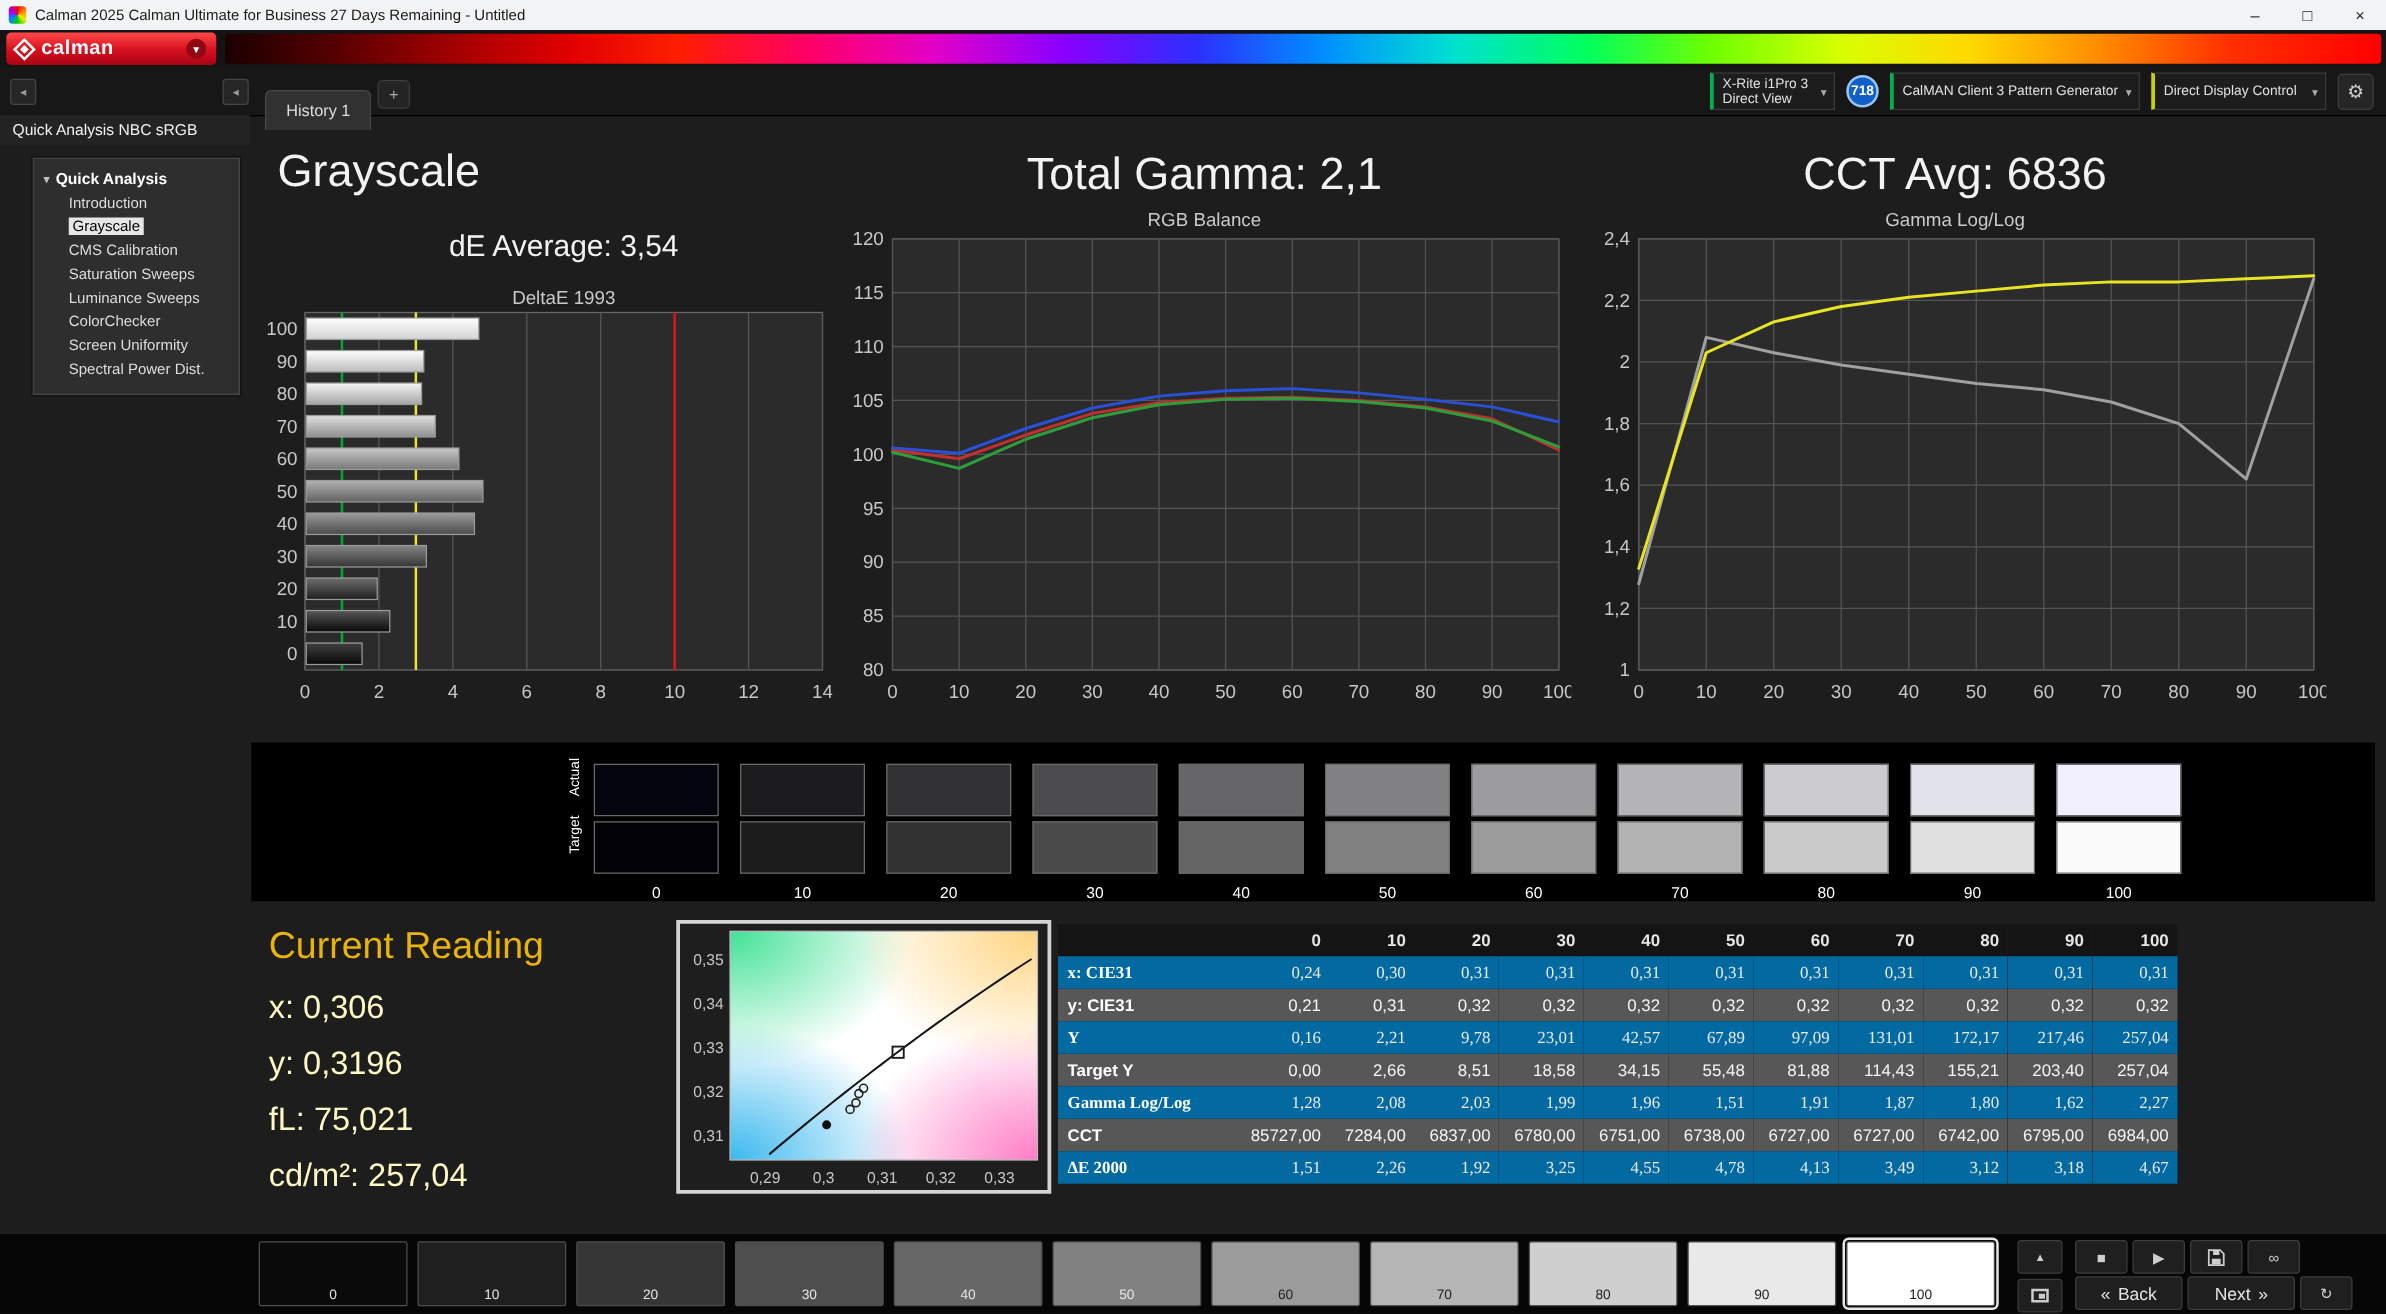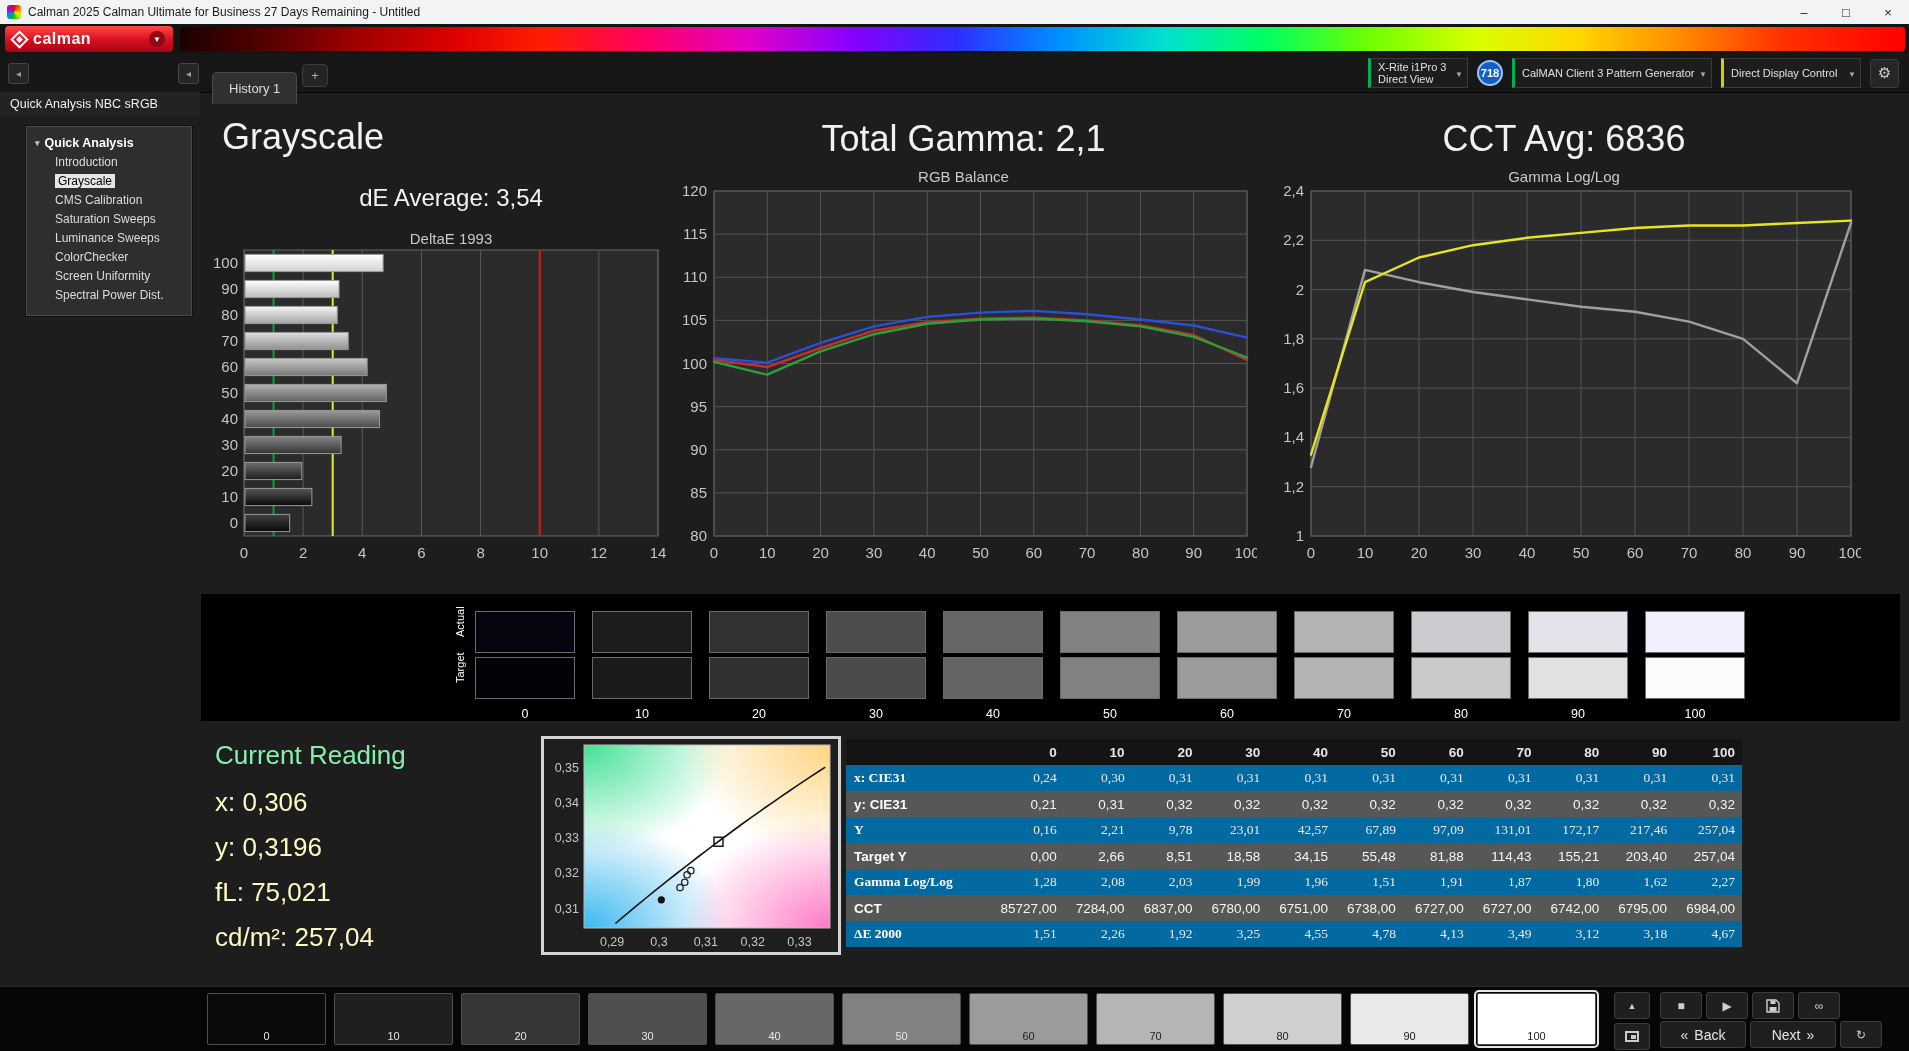--- a/index.html
+++ b/index.html
@@ -55,21 +55,21 @@
   .rowlabel{position:absolute;left:252px;width:14px;color:#fff;font-size:11px;transform:rotate(-90deg);transform-origin:center;white-space:nowrap;text-align:center;}
   .swgrid{position:absolute;left:274px;top:0;display:flex;gap:17px;}
   .swcol{width:100px;display:flex;flex-direction:column;}
   .sw{height:42px;border:1px solid #6a6a6a;box-sizing:border-box;}
   .sw.actual{margin-top:17px;}
   .sw.target{margin-top:4px;}
   .swlbl{margin-top:8px;text-align:center;color:#fff;font-size:12.5px;}
 
   
   .current-reading{position:absolute;left:215px;top:740px;}
-  .current-reading h2{margin:0 0 16px 0;font-size:26px;font-weight:400;color:#86efac;}
+  .current-reading h2{margin:0 0 16px 0;font-size:30px;font-weight:400;color:#eab308;}
   .cr-line{font-size:26px;color:#fef9c3;margin-bottom:14px;font-weight:400;}
 
   
   .ciebox{position:absolute;left:541px;top:736px;width:300px;height:219px;box-sizing:border-box;border:3px solid #d4d4d4;background:#1e1e1e;}
 
   
   .tablewrap{position:absolute;left:846px;top:739px;width:896px;}
   .tablewrap table{border-collapse:collapse;width:896px;table-layout:fixed;}
   .tablewrap th,.tablewrap td{height:26px;font-size:13.5px;padding:0 7px 0 0;text-align:right;overflow:hidden;white-space:nowrap;}
   .tablewrap thead th{background:#141414;color:#e6e6e6;font-weight:bold;}

